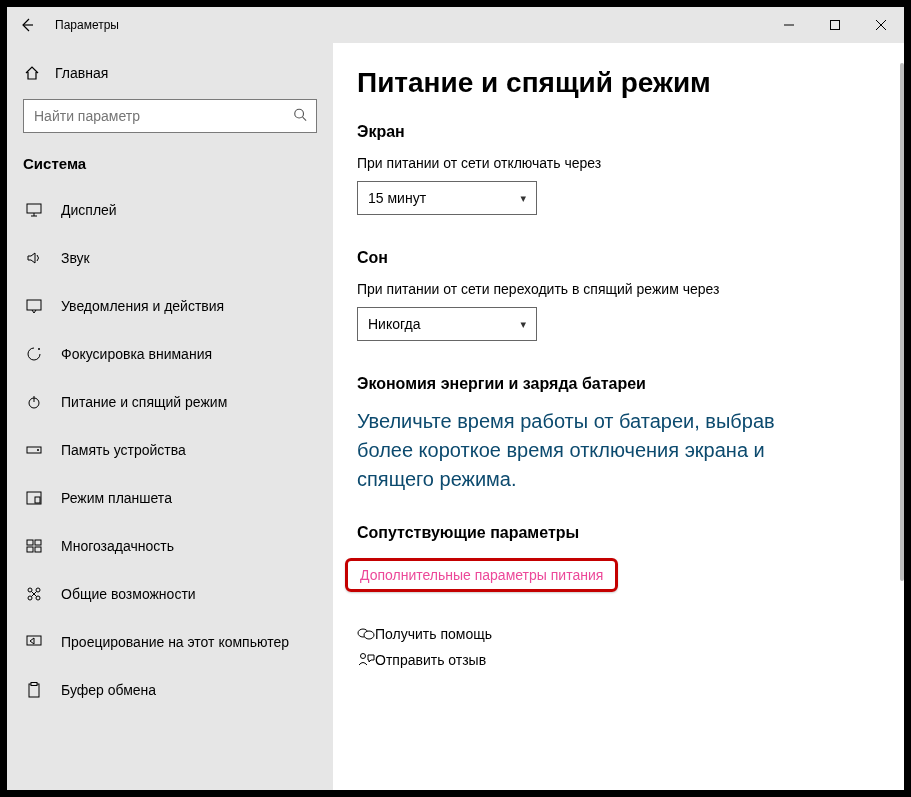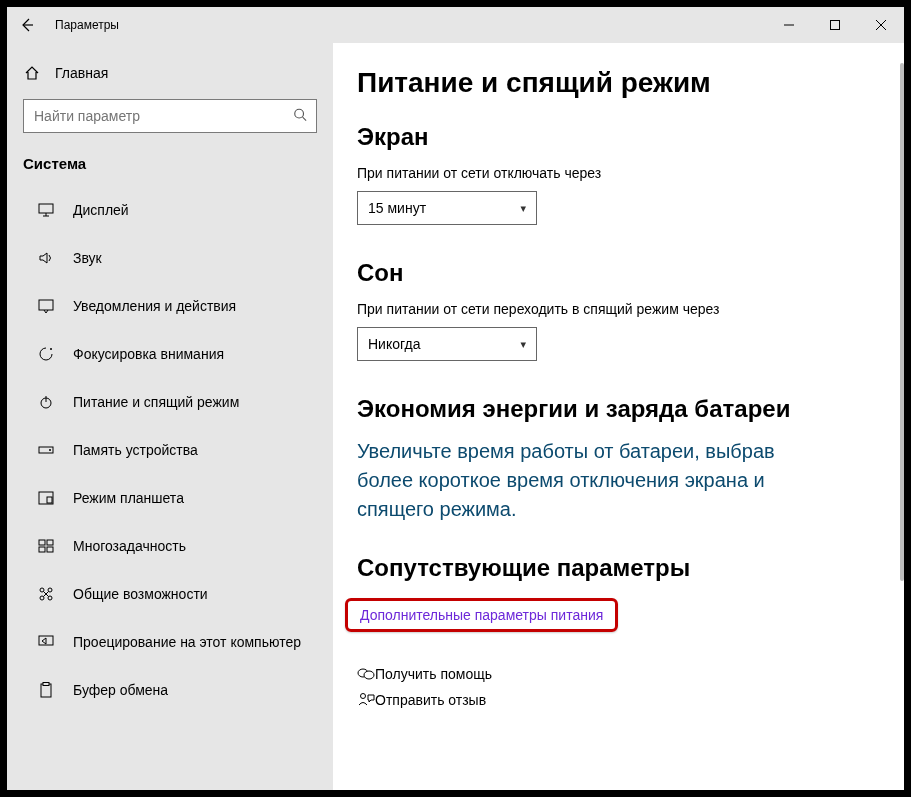--- a/index.html
+++ b/index.html
@@ -97,21 +97,21 @@
     font-size: 15px;
   }
   .nav {
     flex: 1;
     overflow: hidden;
   }
   .nav-item {
     display: flex;
     align-items: center;
     gap: 18px;
-    padding: 0 16px 0 30px;
+    padding: 0 16px 0 18px;
     height: 48px;
     cursor: pointer;
     position: relative;
   }
   .nav-item .icon {
     width: 18px;
     display: flex;
     align-items: center;
     justify-content: center;
     color: #222;
@@ -131,21 +131,21 @@
     padding: 24px 24px 24px 24px;
     overflow: hidden;
     position: relative;
   }
   .content h1 {
     font-size: 28px;
     font-weight: 600;
     margin-bottom: 24px;
   }
   .content h2 {
-    font-size: 24px;
+    font-size: 16px;
     font-weight: 600;
     margin-top: 10px;
     margin-bottom: 14px;
   }
   .content .field-label {
     font-size: 14px;
     margin-bottom: 10px;
   }
   .select {
     width: 180px;
@@ -167,21 +167,21 @@
     line-height: 1.45;
     margin-bottom: 30px;
     max-width: 440px;
   }
   .link-highlight {
     display: inline-block;
     border: 3px solid #c40000;
     border-radius: 6px;
     padding: 6px 12px;
     box-shadow: 0 1px 2px rgba(0,0,0,.2);
-    color: #6d28d9;
+    color: #ec4899;
     cursor: pointer;
     font-size: 14px;
     margin-top: 2px;
     margin-left: -12px;
   }
   .help-row {
     display: flex;
     align-items: center;
     margin-top: 18px;
     font-size: 14px;

